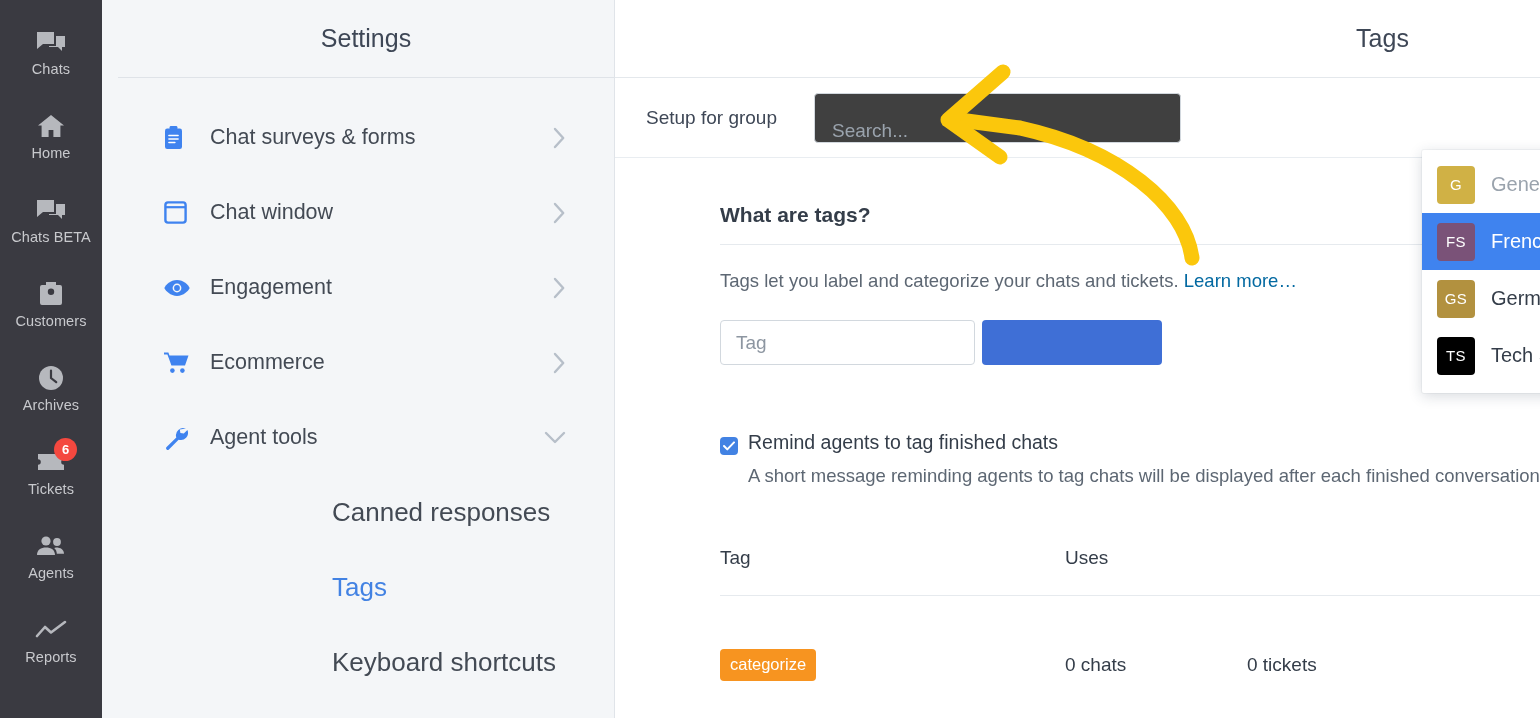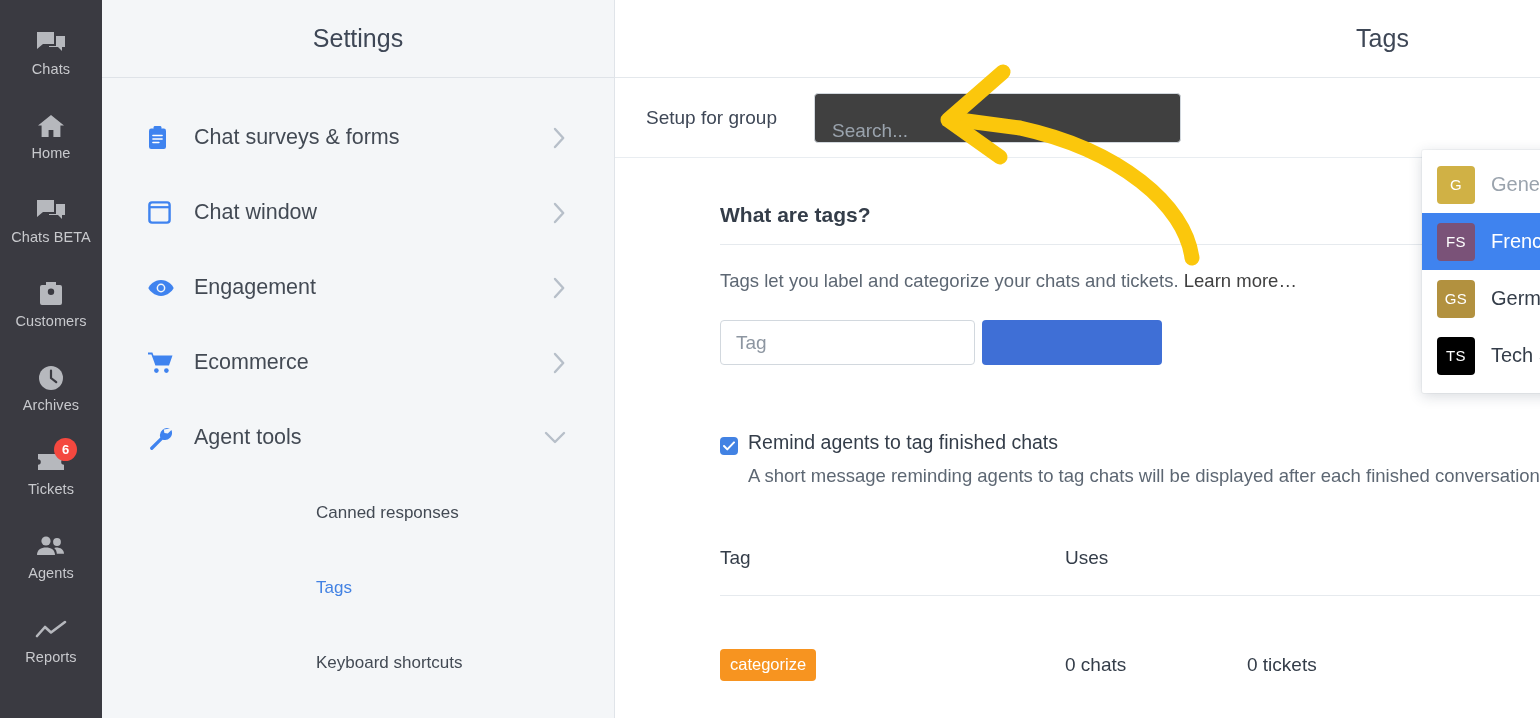--- a/index.html
+++ b/index.html
@@ -39,40 +39,41 @@
     display: flex; align-items: center; justify-content: center;
     padding: 0 5px;
   }
 
   
   .settings {
     width: 513px; height: 718px; flex: 0 0 513px;
     background: #f4f6f8;
     border-right: 1px solid #e0e4e9;
     position: relative;
+    padding-left: 16px;
   }
   .settings-head {
     height: 78px; border-bottom: 1px solid #dfe3e8;
     display: flex; align-items: center; justify-content: center;
   }
   .settings-title { font-size: 25px; color: #3e4756; font-weight: normal; }
   .nav { padding-top: 22px; }
   .nav-row {
     height: 75px; display: flex; align-items: center;
     padding: 0 48px 0 46px; cursor: pointer;
   }
   .nav-ico { width: 32px; flex: 0 0 32px; display: flex; align-items: center; }
   .nav-ico svg { display: block; }
   .nav-text { flex: 1; font-size: 21.5px; color: #434a54; padding-left: 14px; }
   .chev { color: #b7bfc9; display: flex; align-items: center; }
   .subnav-row {
     height: 75px; display: flex; align-items: center;
     padding-left: 214px; cursor: pointer;
   }
-  .subnav-text { font-size: 17px; color: #434a54; }
+  .subnav-text { font-size: 26px; color: #434a54; }
   .subnav-text.active { color: #4282e3; }
 
   
   .main { flex: 1; height: 718px; background: #fff; position: relative; }
   .main-head {
     height: 78px; border-bottom: 1px solid #e4e8ec;
     display: flex; align-items: center; justify-content: center;
   }
   .main-title { font-size: 25px; color: #3e4756; }
   .group-bar {
@@ -86,21 +87,21 @@
     background: #404040; display: flex; align-items: flex-end;
     padding: 0 17px; cursor: text;
   }
   .search-box .ph { font-size: 19px; color: #9aa3ad; }
 
   
   .content { padding: 45px 0 0 105px; position: relative; }
   .sec-title { font-size: 21px; font-weight: bold; color: #343d49; }
   .sec-rule { margin: 17px 0 0 0; height: 1px; background: #e6eaee; width: 1430px; }
   .sec-desc { margin-top: 25px; font-size: 18.5px; color: #5d6773; }
-  .sec-desc a { color: #404040; text-decoration: none; }
+  .sec-desc a { color: #0369a1; text-decoration: none; }
   .tag-form { margin-top: 28px; display: flex; align-items: center; gap: 7px; }
   .tag-input {
     width: 255px; height: 45px; border: 1px solid #d2d8de; border-radius: 4px;
     background: #fff; display: flex; align-items: center; padding: 0 15px;
   }
   .tag-input .ph { font-size: 19px; color: #8d96a1; }
   .add-btn {
     width: 180px; height: 45px; border-radius: 4px;
     background: #3f6fd6; border: none; cursor: pointer;
   }

